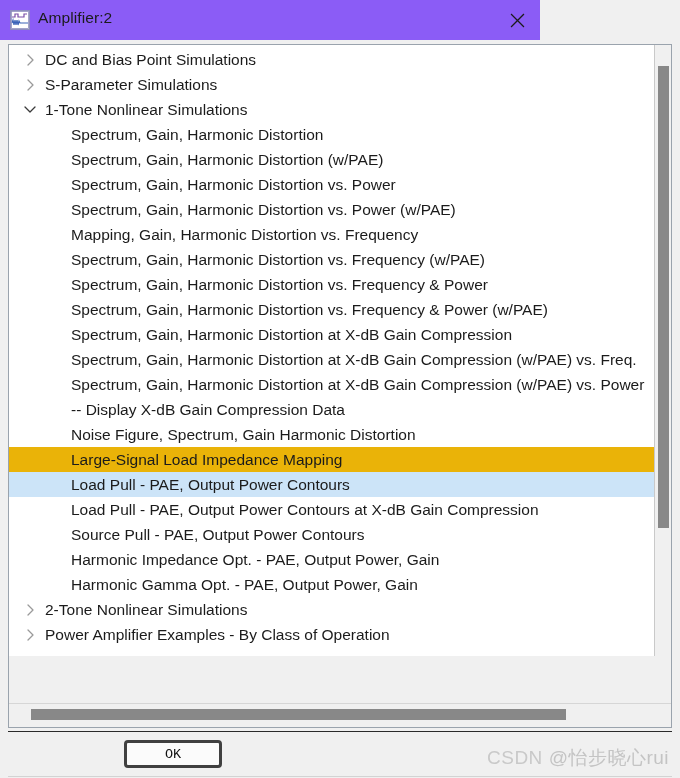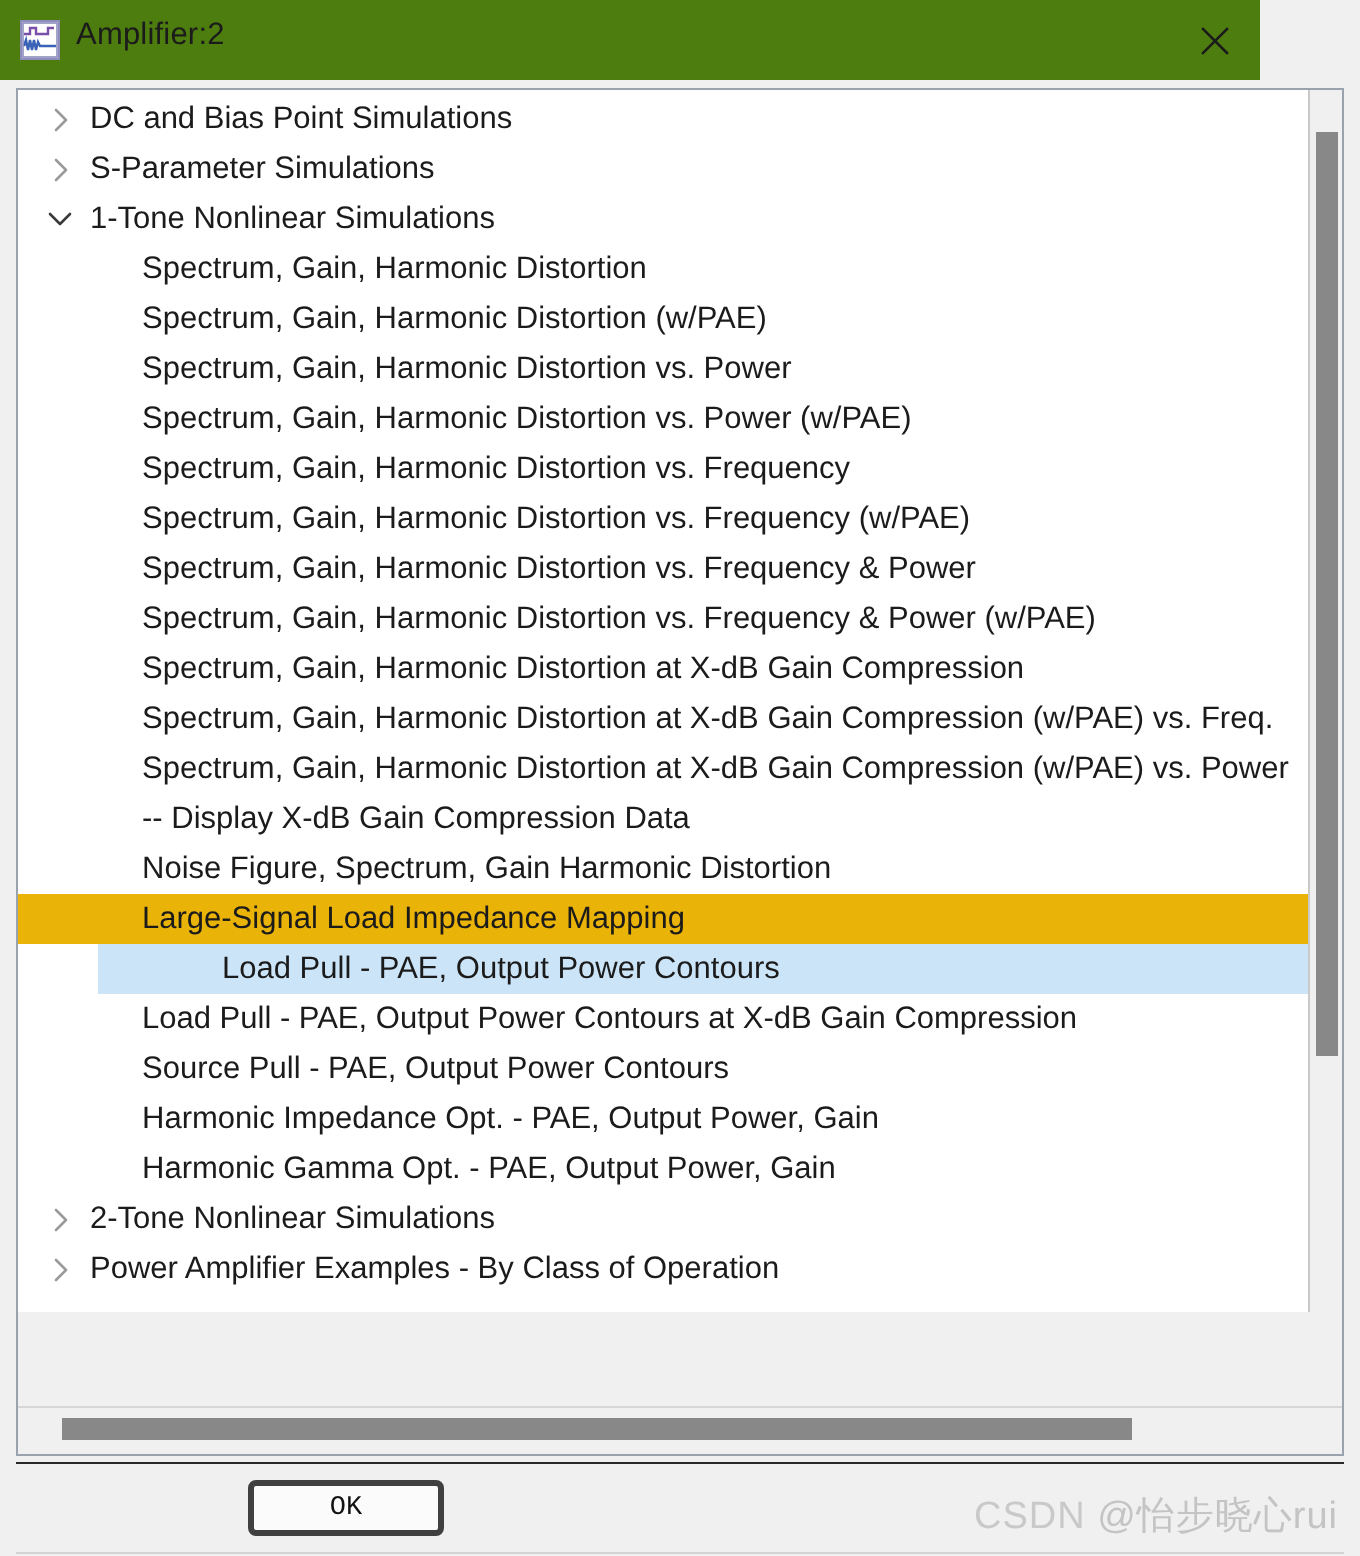--- a/index.html
+++ b/index.html
@@ -22,23 +22,23 @@
     width: 680px;
     height: 778px;
     background: #f0f0f0;
     box-sizing: border-box;
   }
 
   
   .titlebar {
     position: absolute;
     left: 0; top: 0;
-    width: 630px;
+    width: 540px;
     height: 40px;
-    background: #4d7c0f;
+    background: #8b5cf6;
     box-sizing: border-box;
   }
   .title-icon {
     position: absolute;
     left: 10px; top: 10px;
     width: 20px; height: 20px;
     border: 1px solid #8d8dbd;
     background: #ffffff;
     box-sizing: border-box;
     overflow: hidden;
@@ -92,21 +92,21 @@
     position: relative;
     height: 25px;
     line-height: 25px;
     white-space: nowrap;
     font-size: 15.5px;
     color: #1b1b1b;
     box-sizing: border-box;
     cursor: default;
   }
   .tree-row.hovered   { background: #eab308; }
-  .tree-row.selected  { background: #cce4f8; margin-left: 40px; }
+  .tree-row.selected  { background: #cce4f8; }
   .tree-row .chev {
     position: absolute;
     left: 14px;
     top: 0;
     width: 14px;
     height: 25px;
     display: flex;
     align-items: center;
     justify-content: center;
   }
@@ -262,21 +262,21 @@
           <div class="tree-row level-1">
             <span class="label">Spectrum, Gain, Harmonic Distortion (w/PAE)</span>
           </div>
           <div class="tree-row level-1">
             <span class="label">Spectrum, Gain, Harmonic Distortion vs. Power</span>
           </div>
           <div class="tree-row level-1">
             <span class="label">Spectrum, Gain, Harmonic Distortion vs. Power (w/PAE)</span>
           </div>
           <div class="tree-row level-1">
-            <span class="label">Spectrum, Gain, Harmonic Distortion vs. Frequency</span>
+            <span class="label">Mapping, Gain, Harmonic Distortion vs. Frequency</span>
           </div>
           <div class="tree-row level-1">
             <span class="label">Spectrum, Gain, Harmonic Distortion vs. Frequency (w/PAE)</span>
           </div>
           <div class="tree-row level-1">
             <span class="label">Spectrum, Gain, Harmonic Distortion vs. Frequency &amp; Power</span>
           </div>
           <div class="tree-row level-1">
             <span class="label">Spectrum, Gain, Harmonic Distortion vs. Frequency &amp; Power (w/PAE)</span>
           </div>

